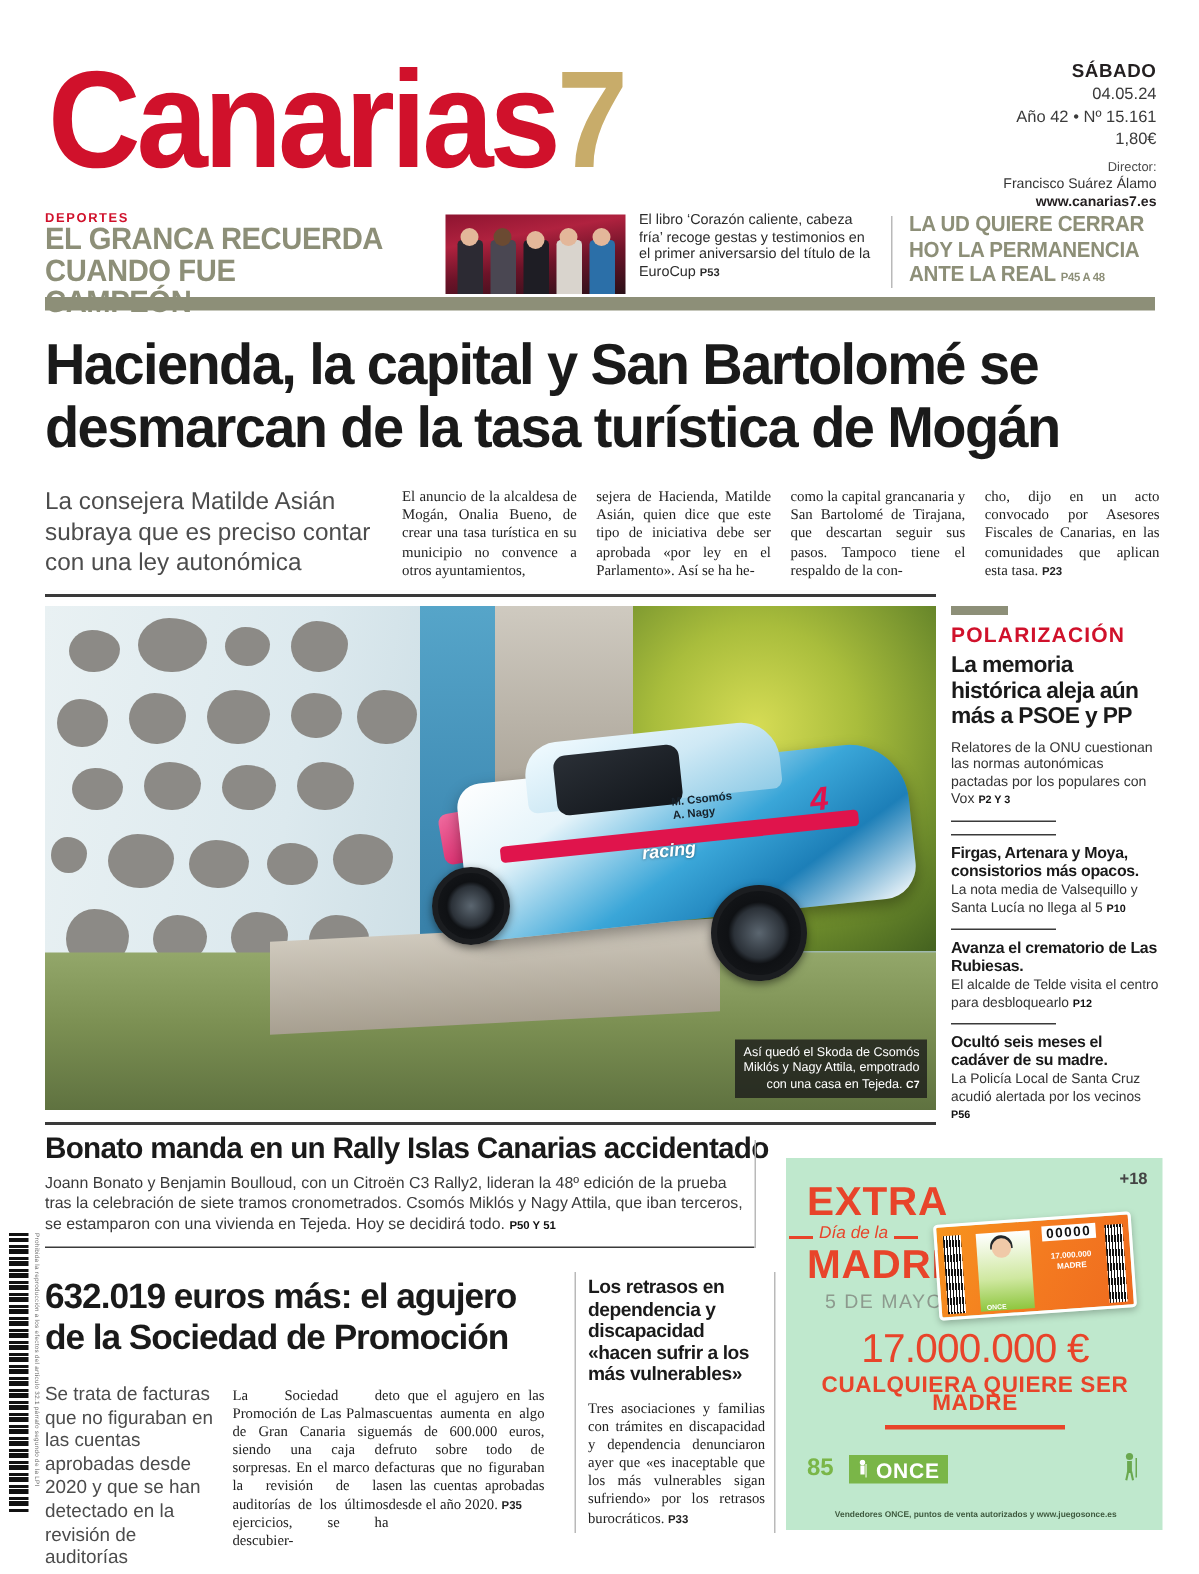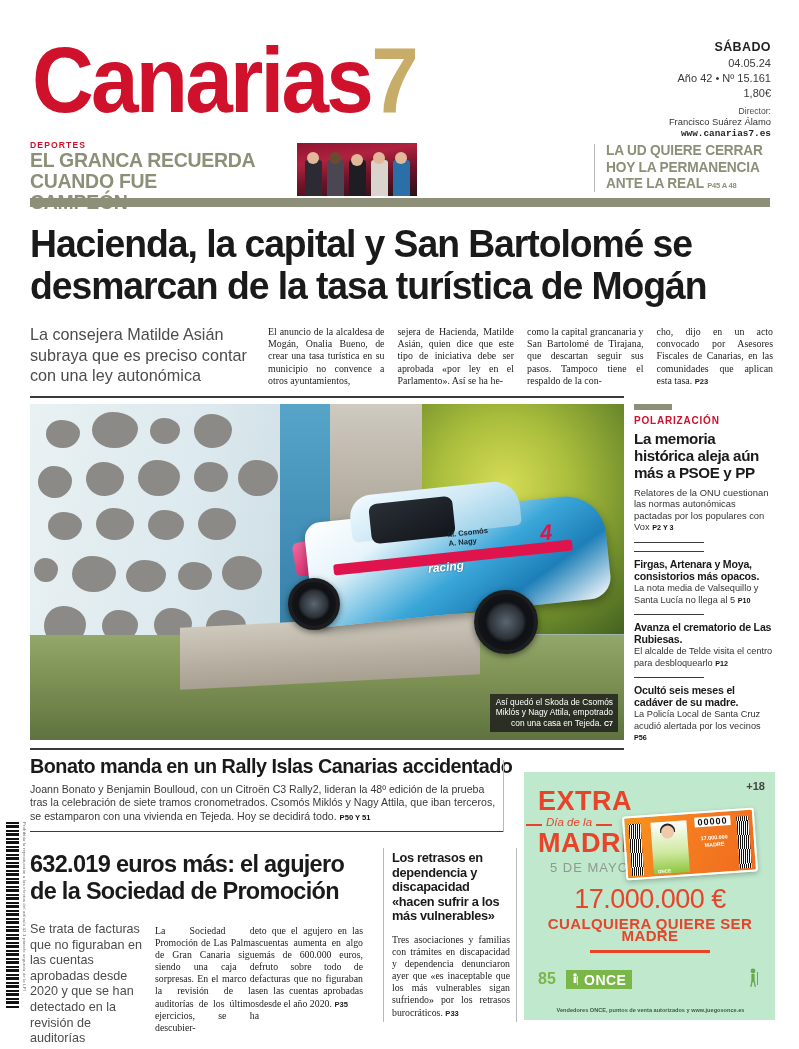--- a/index.html
+++ b/index.html
@@ -15,21 +15,21 @@
   .masthead { position:absolute; left:0; top:34px; width:799px; height:100px; }
   .logo { position:absolute; left:32px; top:0px; font-size:92px; line-height:92px;
           font-weight:bold; letter-spacing:-3px; color:#d0112b;
           font-family:"Liberation Sans", sans-serif; transform: scaleX(0.93); transform-origin:left top; }
   .logo .seven { color:#c8ac6a; }
   .mast-right { position:absolute; right:28px; top:6px; width:160px; text-align:right; color:#231f20; }
   .mast-day { font-size:12.5px; font-weight:bold; letter-spacing:.4px; }
   .mast-line { font-size:11px; color:#3a3a3a; margin-top:3px; }
   .mast-dir-label { font-size:8.6px; color:#4a4a4a; margin-top:7px; }
   .mast-dir { font-size:9.4px; color:#333; }
-  .mast-web { font-size:9.4px; font-weight:bold; color:#231f20; margin-top:1px;font-family:Liberation Mono, monospace; }
+  .mast-web { font-size:9.4px; font-weight:bold; color:#231f20; margin-top:1px; }
 
   
   .promo { position:absolute; left:30px; top:140px; width:740px; height:56px; }
   .promo-kicker { position:absolute; left:0; top:0; font-size:8.6px; font-weight:bold;
                   color:#d0112b; letter-spacing:1.1px; }
   .promo-left { position:absolute; left:0; top:9px; width:240px;
                 font-size:20.5px; line-height:21px; font-weight:bold; color:#8d8f78;
                 letter-spacing:-.3px; transform:scaleX(0.95); transform-origin:left top; }
   .promo-photo { position:absolute; left:267px; top:3px; width:120px; height:53px;
                  background:linear-gradient(170deg,#8e1430 0%,#b0223f 30%,#6c1328 60%,#2a1018 100%);
@@ -103,21 +103,21 @@
               background:linear-gradient(160deg,#f06ca0,#d61f63); transform:rotate(-10deg); border-radius:6px; }
   
   .caption { position:absolute; right:6px; bottom:8px; width:128px;
              background:rgba(25,25,25,.78); color:#fff; padding:3px 5px;
              font-size:8.4px; line-height:10.3px; text-align:right; }
   .caption b { font-size:7px; }
 
   
   .side { position:absolute; left:634px; top:404px; width:141px; }
   .side-bar { width:38px; height:6px; background:#8d8f78; margin-bottom:5px; }
-  .side-kicker { font-size:10px; font-weight:bold; color:#d0112b; letter-spacing:.8px; margin-bottom:4px; }
+  .side-kicker { font-size:14px; font-weight:bold; color:#d0112b; letter-spacing:.8px; margin-bottom:4px; }
   .side-lead-hl { font-size:15.2px; line-height:17px; font-weight:bold; color:#1a1a1a;
                   letter-spacing:-.4px; margin-bottom:6px; }
   .side-lead-txt { font-size:9.4px; line-height:11.4px; color:#333; }
   .side-lead-txt b, .side-item p b { font-size:7.2px; color:#111; }
   .side-rule { height:1px; background:#3a3a3a; margin:8px 0 6px 0; width:70px; }
   .side-item h3 { font-size:10.6px; line-height:12.4px; font-weight:bold; color:#1a1a1a; letter-spacing:-.2px; }
   .side-item p { font-size:9.2px; line-height:11.1px; color:#333; margin-top:1px; }
 
   
   .rally-rule { position:absolute; left:30px; top:748px; width:594px; height:1.6px; background:#3a3a3a; }
@@ -227,20 +227,21 @@
       <div class="head" style="left:10px;top:9px;width:12px;height:12px;"></div>
       <div class="pf" style="left:30px;width:17px;height:36px;background:#4a4752;"></div>
       <div class="head" style="left:32px;top:9px;width:12px;height:12px;background:#6b4a32;"></div>
       <div class="pf" style="left:52px;width:17px;height:36px;background:#1e1d24;"></div>
       <div class="head" style="left:54px;top:11px;width:12px;height:12px;"></div>
       <div class="pf" style="left:74px;width:17px;height:36px;background:#d9d4cd;"></div>
       <div class="head" style="left:76px;top:9px;width:12px;height:12px;"></div>
       <div class="pf" style="left:96px;width:17px;height:36px;background:#2b6fa8;"></div>
       <div class="head" style="left:98px;top:9px;width:12px;height:12px;"></div>
     </div>
+    <div class="promo-mid"><span>El libro ‘Corazón caliente, cabeza fría’ recoge gestas y testimonios en el primer aniversarsio del título de la EuroCup</span> <b>P53</b></div>
     <div class="promo-div"></div>
     <div class="promo-right"><span>LA UD QUIERE CERRAR HOY LA PERMANENCIA ANTE LA REAL</span> <span class="pg">P45 A 48</span></div>
   </div>
   <div class="promo-bar"></div>
 
   <div class="lead-hl">Hacienda, la capital y San Bartolomé se desmarcan de la tasa turística de Mogán</div>
   <div class="lead-sub">La consejera Matilde Asián subraya que es preciso contar con una ley autonómica</div>
   <div class="lead-cols">
     <div class="col">El anuncio de la alcaldesa de Mogán, Onalia Bueno, de crear una tasa turística en su municipio no convence a otros ayuntamientos,</div>
     <div class="col">sejera de Hacienda, Matilde Asián, quien dice que este tipo de iniciativa debe ser aprobada «por ley en el Parlamento». Así se ha he-</div>

